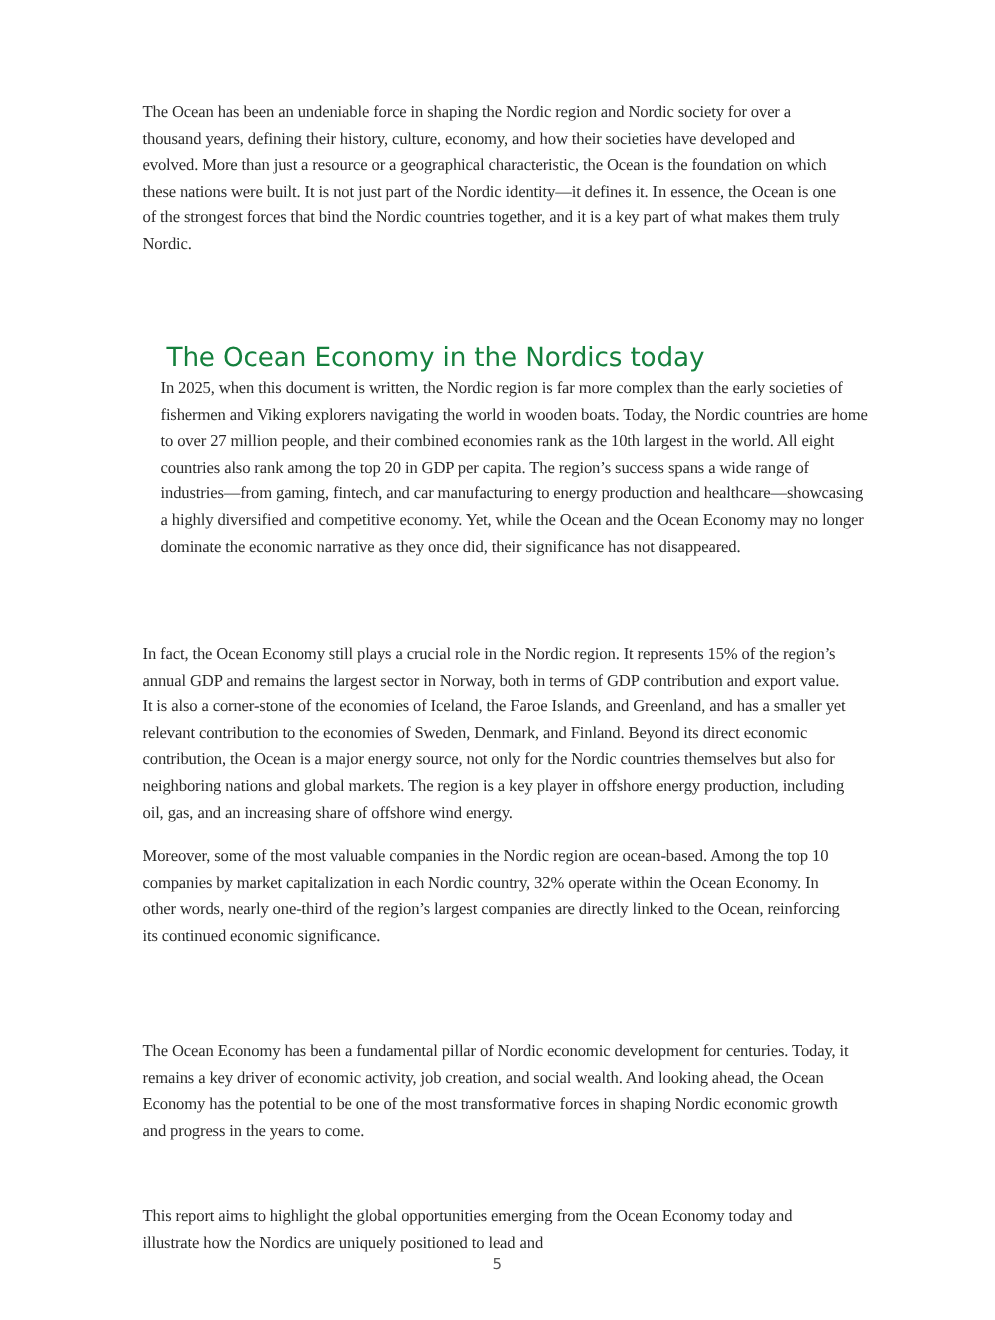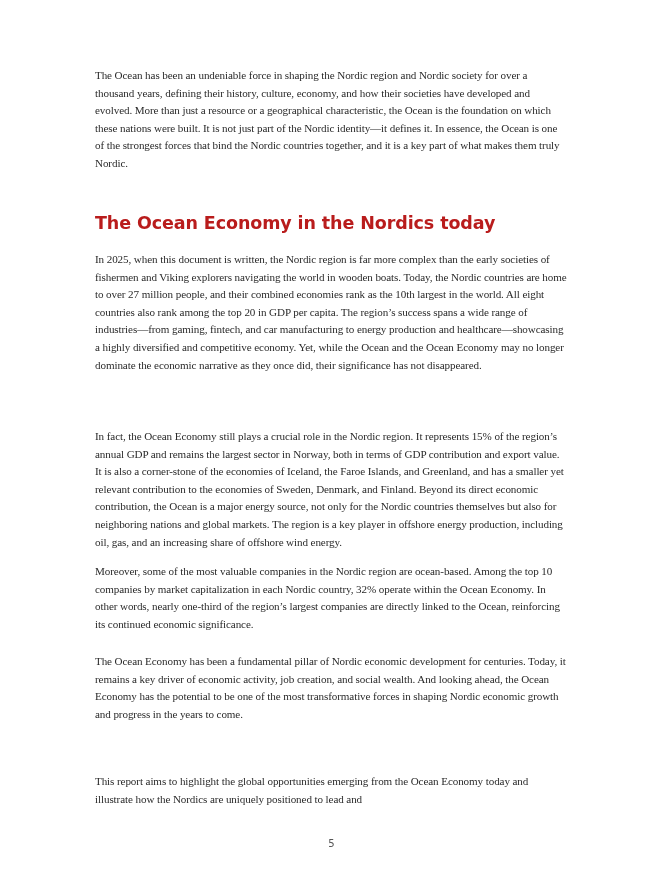--- a/index.html
+++ b/index.html
@@ -27,32 +27,32 @@
       line-height: 17.6px;
       letter-spacing: -0.1px;
       color: #2a2a2a;
       font-family: Liberation Serif, serif;
     }
     .p-intro { position: absolute; top: 0; left: 0; width: 472px; }
     h2.section-heading {
       position: absolute;
       top: 144px;
       left: 0;
-      margin: 0;
-      font-weight: bold;
+      margin: 16px;
+      font-weight: normal;
       font-size: 17.5px;
       line-height: 24px;
-      color: #b91c1c;
+      color: #15803d;
       letter-spacing: -0.1px;
     }
-    .p1 { position: absolute; top: 184px; left: 0; width: 472px; }
+    .p1 { position: absolute; top: 184px; left: 12px; width: 472px; }
     .p2 { position: absolute; top: 361px; left: 0; width: 472px; }
     .p3 { position: absolute; top: 496px; left: 0; width: 472px; }
-    .p4 { position: absolute; top: 586px; left: 0; width: 472px; }
-    .p5 { position: absolute; top: 706px; left: 0; width: 472px; }
+    .p4 { position: absolute; top: 626px; left: 0; width: 472px; }
+    .p5 { position: absolute; top: 736px; left: 0; width: 472px; }
     .page-number {
       position: absolute;
       top: 838px;
       left: 0;
       width: 663px;
       text-align: center;
       font-size: 10px;
       color: #555555;
     }
   </style>

